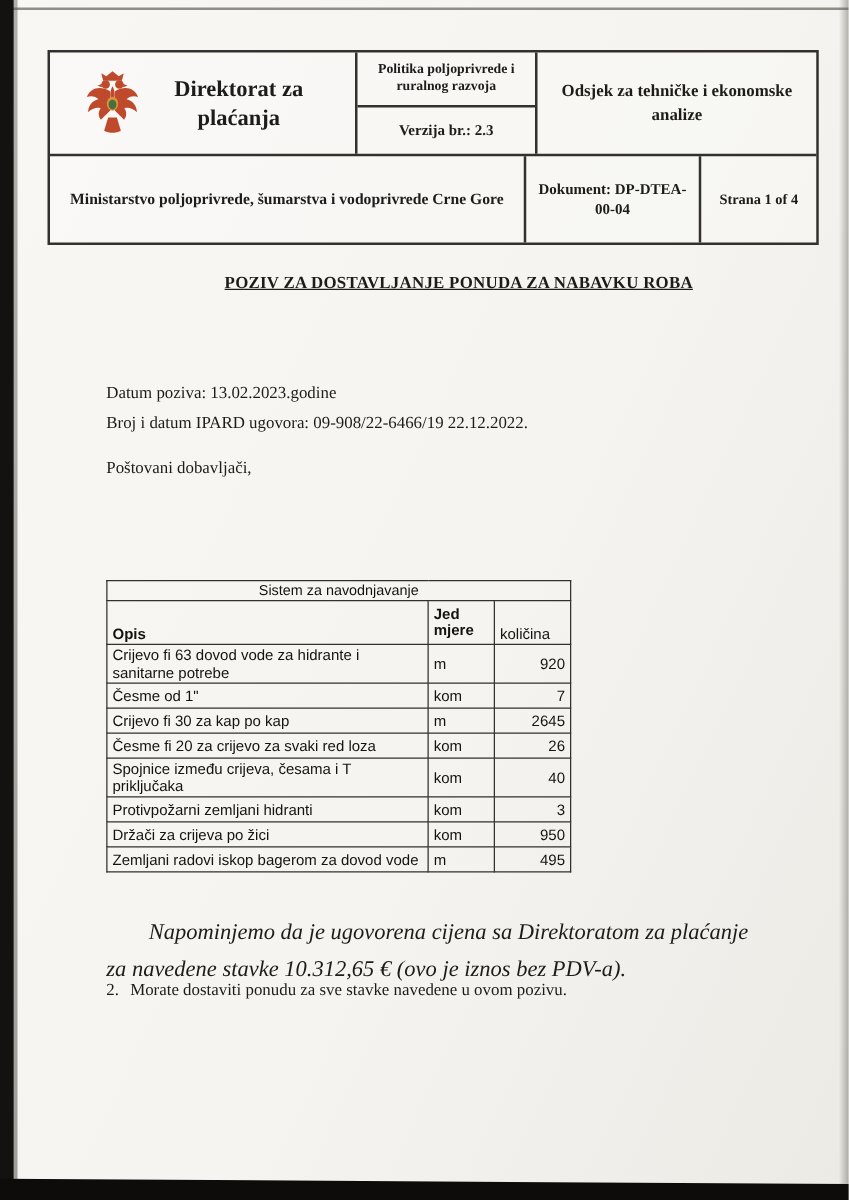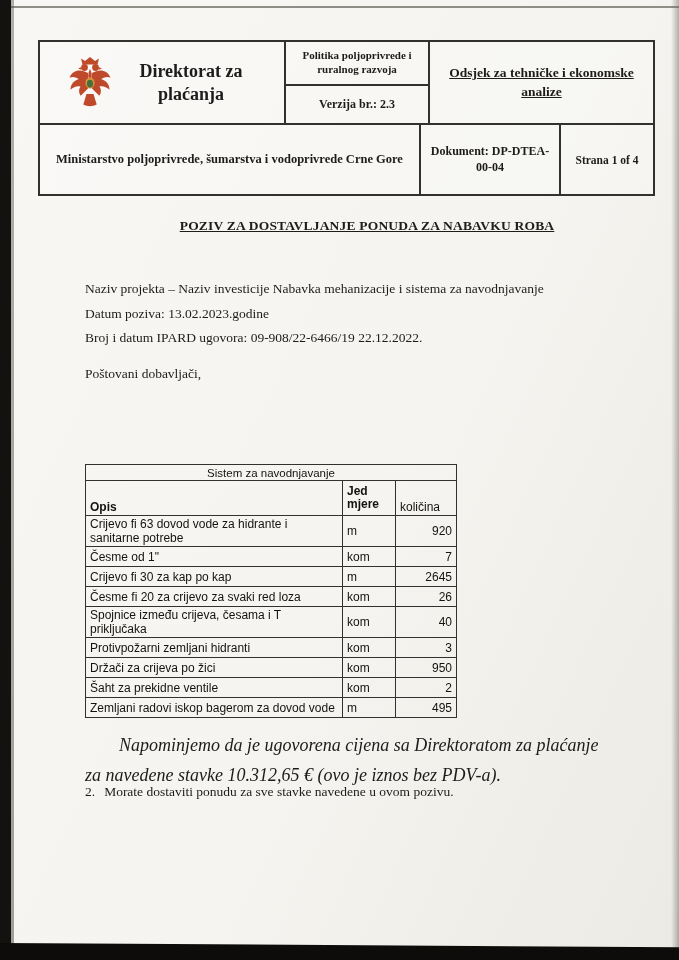--- a/index.html
+++ b/index.html
@@ -23,21 +23,21 @@
   
   .hdr{position:absolute;left:38px;top:40px;width:613px;border:2px solid #33312d;background:rgba(255,255,255,.25);}
   .hdr-top{display:grid;grid-template-columns:246px 144px 1fr;height:81px;}
   .hdr-bottom{display:grid;grid-template-columns:381px 140px 1fr;border-top:2px solid #33312d;min-height:40px;}
   .cell{display:flex;align-items:center;justify-content:center;text-align:center;padding:2px 6px;box-sizing:border-box;}
   .cell-org{border-right:2px solid #33312d;gap:12px;font-family:Liberation Serif, serif;}
   .org-name{font-size:18px;font-weight:bold;width:132px;line-height:1.25;}
   .hdr-mid{display:flex;flex-direction:column;border-right:2px solid #33312d;}
   .cell-policy{flex:1.15;border-bottom:2px solid #33312d;font-size:11px;font-weight:bold;line-height:1.25;}
   .cell-version{flex:1;font-size:12px;font-weight:bold;}
-  .cell-dept{font-size:13.5px;font-weight:bold;line-height:1.35;padding:0 10px;text-decoration:underline;}
+  .cell-dept{font-size:13.5px;font-weight:bold;line-height:1.35;padding:0 10px;}
   .cell-ministry{border-right:2px solid #33312d;font-size:12.5px;font-weight:bold;line-height:1.35;padding:3px 14px;}
   .cell-doc{border-right:2px solid #33312d;font-size:12px;font-weight:bold;line-height:1.3;padding:19px 8px;}
   .cell-page{font-size:11.5px;font-weight:bold;}
   .emblem{width:46px;height:56px;flex:0 0 auto;}
 
   
   .doc-title{position:absolute;left:85px;right:30px;top:218px;text-align:center;
     font-size:13.5px;font-weight:bold;text-decoration:underline;letter-spacing:.2px;}
 
   
@@ -106,21 +106,20 @@
     </div>
     <div class="hdr-bottom">
       <div class="cell cell-ministry">Ministarstvo poljoprivrede, šumarstva i vodoprivrede Crne Gore</div>
       <div class="cell cell-doc">Dokument: DP-DTEA-00-04</div>
       <div class="cell cell-page">Strana 1 of 4</div>
     </div>
   </div>
 
   <div class="doc-title">POZIV ZA DOSTAVLJANJE PONUDA ZA NABAVKU ROBA</div>
 
-  <div class="para p-project">Naziv projekta – Naziv investicije Nabavka mehanizacije i sistema za navodnjavanje</div>
   <div class="para p-date">Datum poziva: 13.02.2023.godine</div>
   <div class="para p-contract">Broj i datum IPARD ugovora: 09-908/22-6466/19 22.12.2022.</div>
   <div class="para p-salutation">Poštovani dobavljači,</div>
 
 
   <table class="items">
     <tbody>
         <tr class="t-title">
       <td colspan="3">Sistem za navodnjavanje</td>
     </tr>
@@ -158,25 +157,20 @@
       <td class="c-desc">Protivpožarni zemljani hidranti</td>
       <td class="c-unit">kom</td>
       <td class="c-qty">3</td>
     </tr>
     <tr class="t-row">
       <td class="c-desc">Držači za crijeva po žici</td>
       <td class="c-unit">kom</td>
       <td class="c-qty">950</td>
     </tr>
     <tr class="t-row">
-      <td class="c-desc">Šaht za prekidne ventile</td>
-      <td class="c-unit">kom</td>
-      <td class="c-qty">2</td>
-    </tr>
-    <tr class="t-row">
       <td class="c-desc">Zemljani radovi iskop bagerom za dovod vode</td>
       <td class="c-unit">m</td>
       <td class="c-qty">495</td>
     </tr>
   </tbody>
     </table>
 
   <p class="note">Napominjemo da je ugovorena cijena sa Direktoratom za plaćanje za navedene stavke 10.312,65 € (ovo je iznos bez PDV-a).</p>
 
   <div class="para p-item2">

